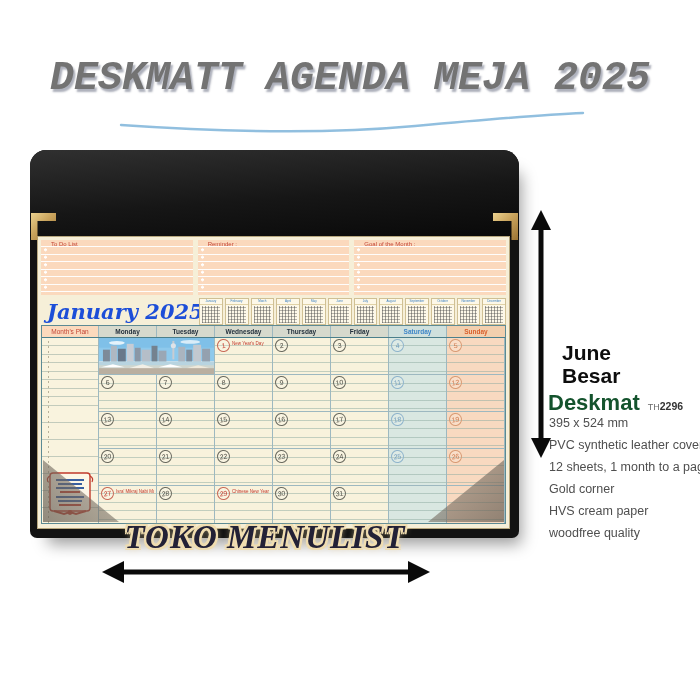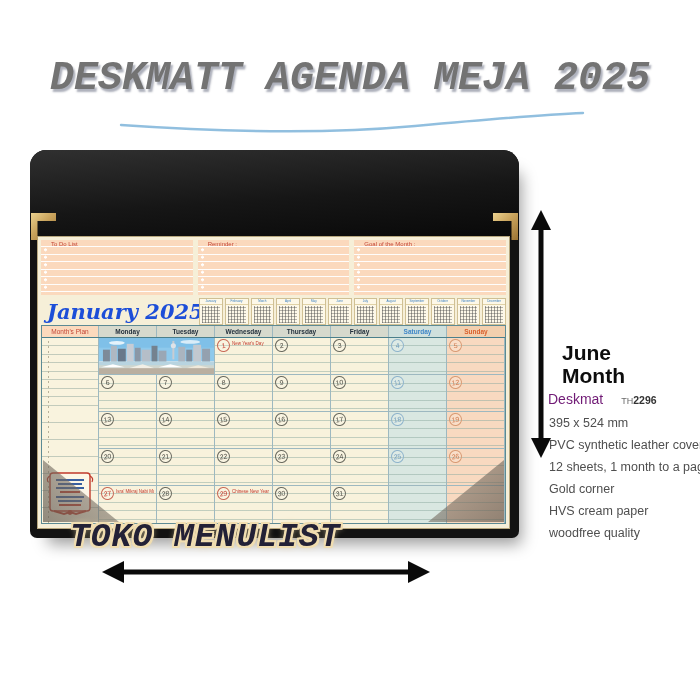--- a/index.html
+++ b/index.html
@@ -89,29 +89,29 @@
 
   
   .v-arrow{position:absolute;left:528px;top:208px;}
   .h-arrow{position:absolute;left:100px;top:556px;}
   .dim-height{position:absolute;left:554px;top:294px;font-size:27px;color:#141414;}
   .dim-width{position:absolute;left:178px;top:580px;width:176px;text-align:center;font-size:26px;color:#141414;}
 
   
   .size-label{position:absolute;left:562px;top:341px;font-size:21px;font-weight:bold;color:#0d0d0d;line-height:1.1;}
   .brand-row{position:absolute;left:548px;top:390px;white-space:nowrap;}
-  .brand{font-size:14px;font-weight:normal;color:#701a75;}
-  .model-prefix{font-size:9px;color:#6a6a6a;margin-left:18px;}
+  .brand{font-size:22px;font-weight:bold;color:#14532d;}
+  .model-prefix{font-size:9px;color:#6a6a6a;margin-left:8px;}
   .model-number{font-size:10.5px;font-weight:bold;color:#333;}
   .spec-lines{position:absolute;left:549px;top:412px;}
   .spec-line{font-size:12.5px;color:#4f4f4f;height:22px;line-height:22px;white-space:nowrap;}
 
   
-  .store{position:absolute;left:70px;top:519px;width:390px;z-index:20;
-    font-family:Liberation Mono, monospace;font-style:italic;font-weight:900;font-size:33px;letter-spacing:1px;
+  .store{position:absolute;left:70px;top:519px;width:390px;text-align:center;z-index:20;
+    font-family:Liberation Serif, serif;font-style:italic;font-weight:900;font-size:33px;letter-spacing:1px;
     color:#232136;
     text-shadow:-2px -2px 0 #f0ddb0,2px -2px 0 #f0ddb0,-2px 2px 0 #f0ddb0,2px 2px 0 #f0ddb0,
                 0 -2px 0 #f0ddb0,0 2px 0 #f0ddb0,-2px 0 0 #f0ddb0,2px 0 0 #f0ddb0,0 0 7px #f0ddb0;}
 </style>
 </head>
 <body>
 
 <div class="stage">
 
   <div class="headline">DESKMATT AGENDA MEJA 2025</div>
@@ -355,21 +355,21 @@
   </div>
 
   <svg class="v-arrow" width="26" height="252" viewBox="0 0 26 252">
     <line x1="13" y1="18" x2="13" y2="234" stroke="#0a0a0a" stroke-width="5"></line>
     <polygon points="13,2 3,22 23,22" fill="#0a0a0a"></polygon>
     <polygon points="13,250 3,230 23,230" fill="#0a0a0a"></polygon>
   </svg>
 
   <div class="size-label">
     <div>June</div>
-    <div>Month</div>
+    <div>Besar</div>
   </div>
   <div class="brand-row">
     <span class="brand">Deskmat</span><span class="model-prefix">TH</span><span class="model-number">2296</span>
   </div>
   <div class="spec-lines" id="spec-lines">
       <div class="spec-line">395 x 524 mm</div>
       <div class="spec-line">PVC synthetic leather cover</div>
       <div class="spec-line">12 sheets, 1 month to a page</div>
       <div class="spec-line">Gold corner</div>
       <div class="spec-line">HVS cream paper</div>

